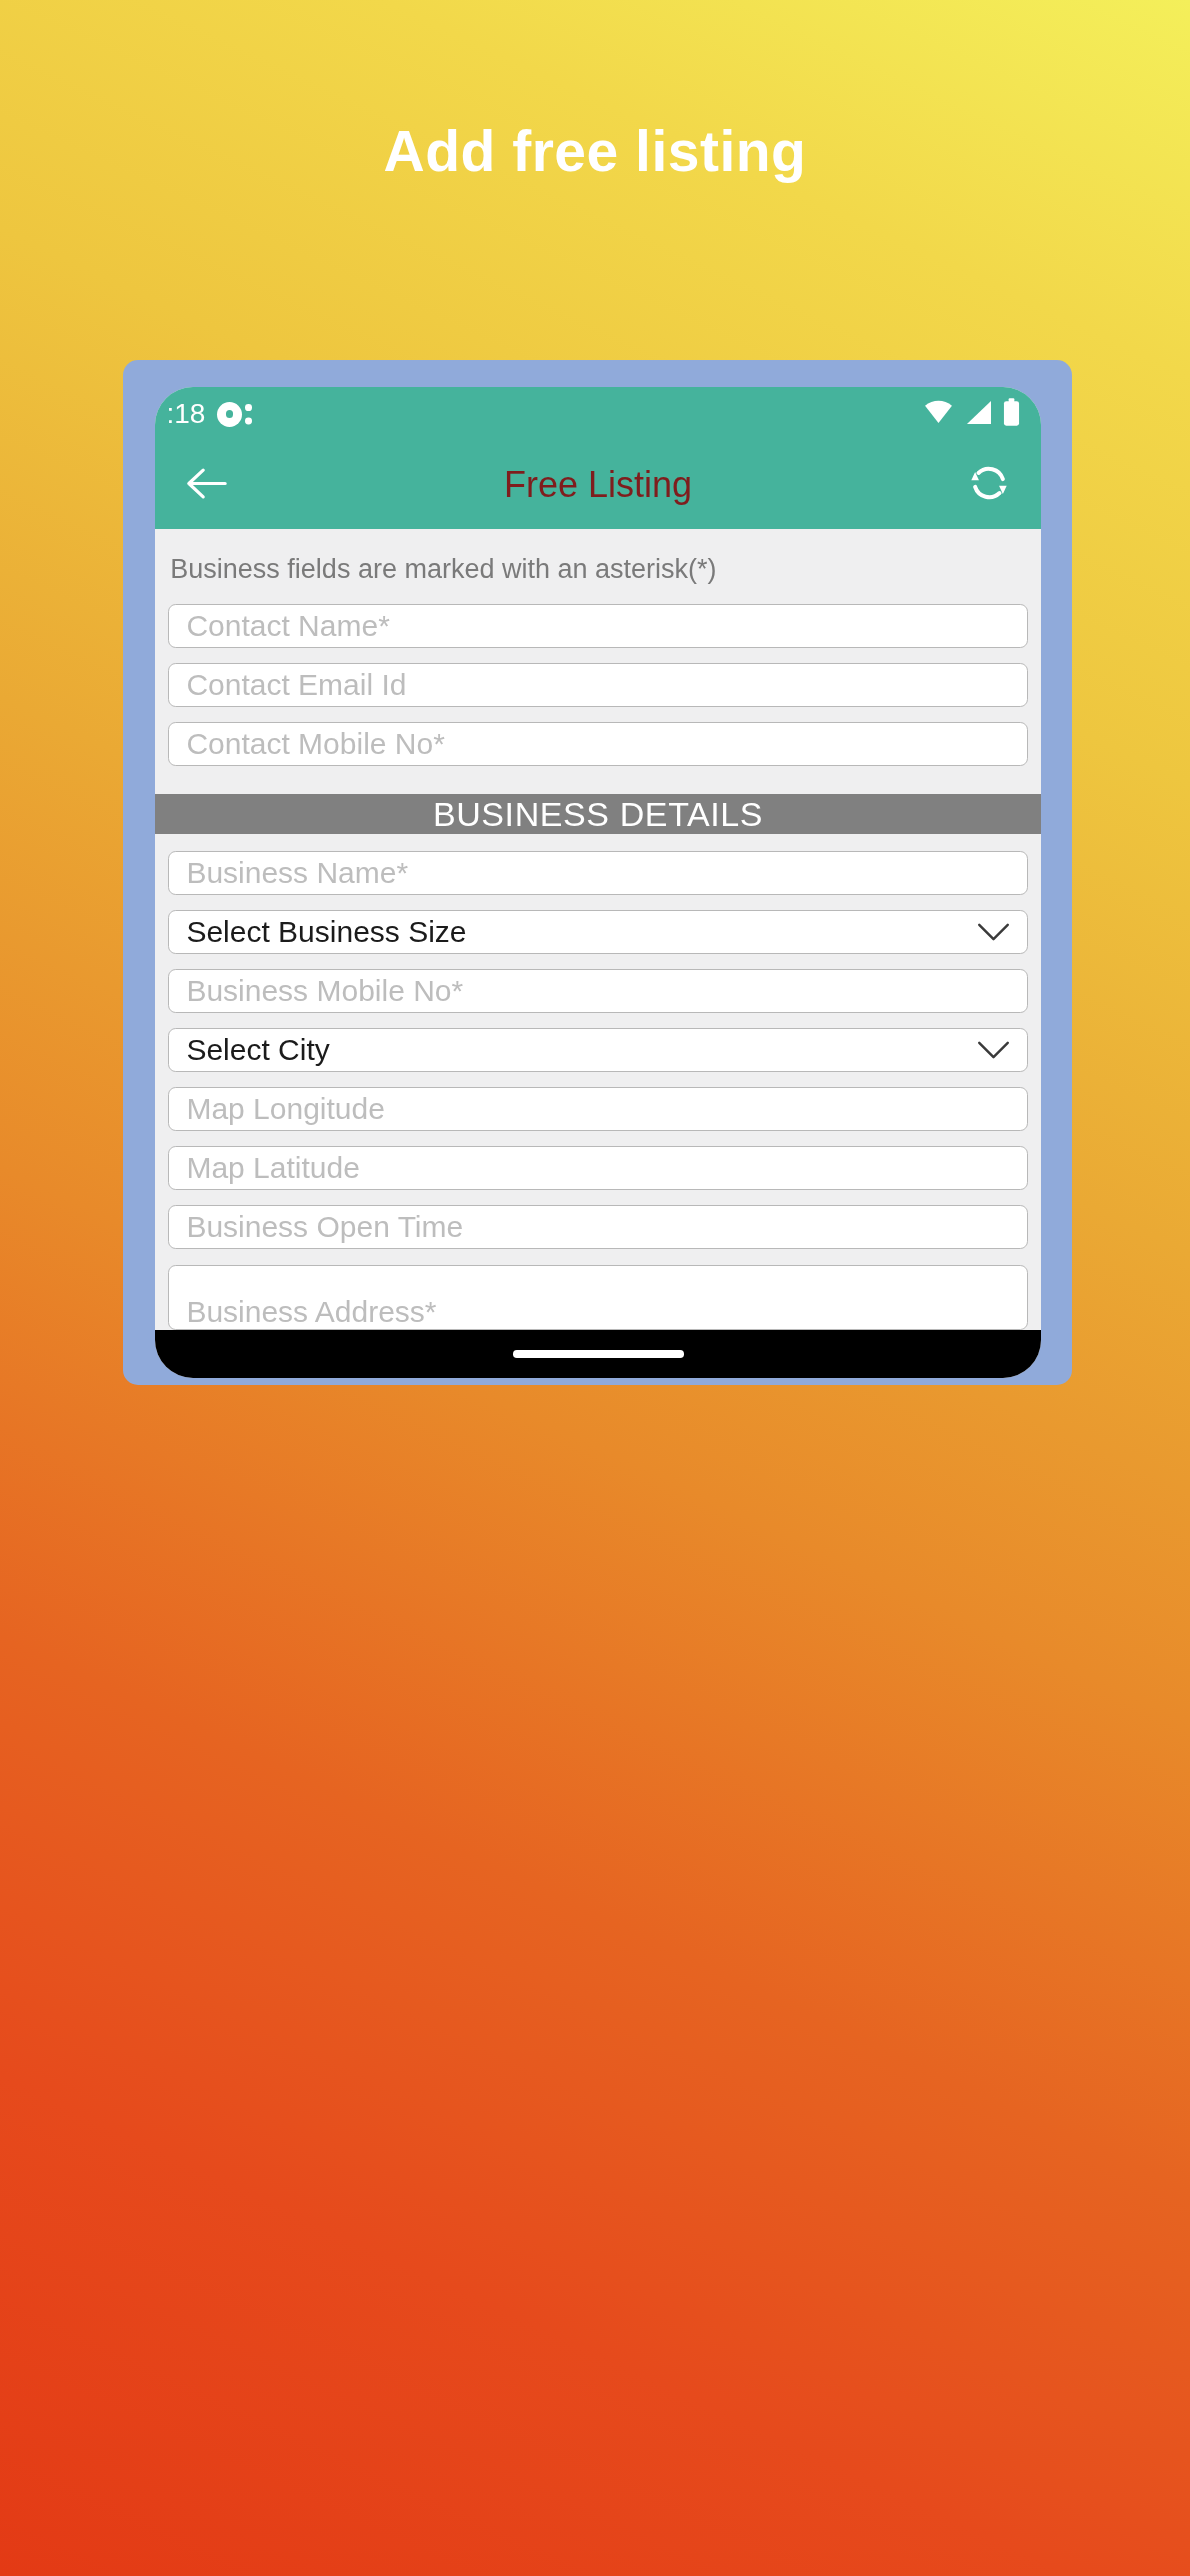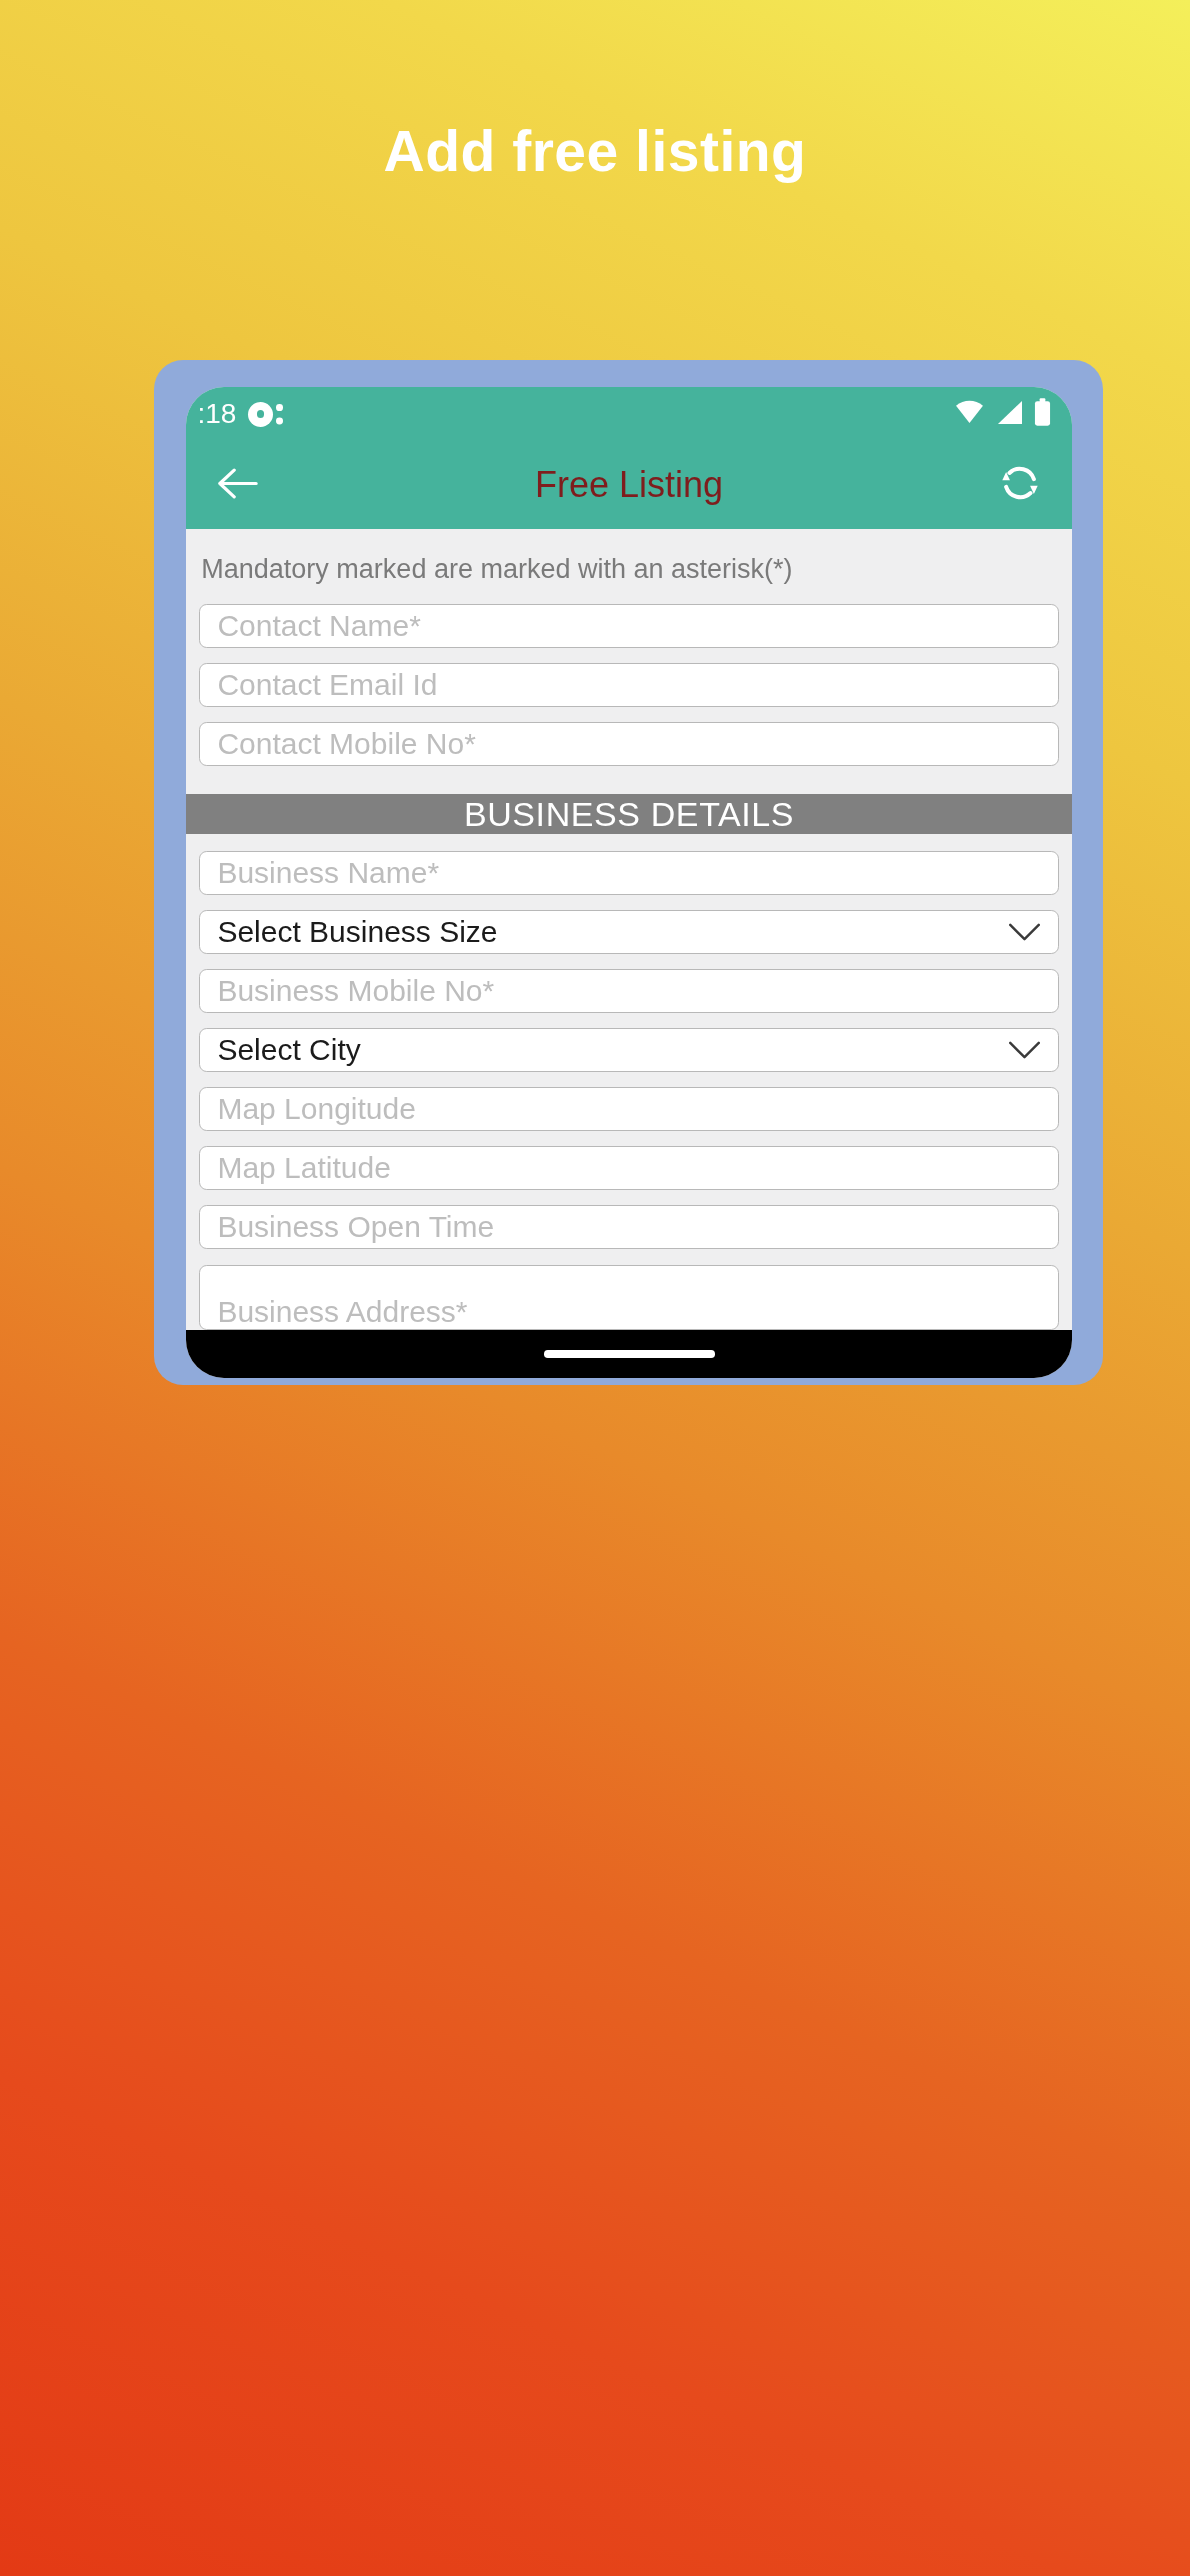--- a/index.html
+++ b/index.html
@@ -48,23 +48,22 @@
   }
 
   
   #phone-frame {
     position: absolute;
     left: 123px;
     top: 360px;
     width: 949px;
     height: 1025px;
     background: #90aada;
-    border-radius: 29px;
-    box-sizing: border-box;
-    margin-left: 31px;
+    border-radius: 15px;
+    box-sizing: border-box;
   }
 
   #phone-screen {
     position: absolute;
     left: 32px;
     top: 27px;
     width: 886px;
     height: 991px;
     border-radius: 38px;
     overflow: hidden;
@@ -287,21 +286,21 @@
               <path d="M37.5 19 A15.5 15.5 0 0 0 12 12.5" stroke="#ffffff" stroke-width="4.2" fill="none" stroke-linecap="round"></path>
               <path d="M12.5 20 L8.5 11.5 L4.5 20 Z" fill="#ffffff"></path>
               <path d="M33.5 26 L37.5 34.5 L41.5 26 Z" fill="#ffffff"></path>
             </svg>
           </span>
         </div>
       </div>
 
       <div id="form-body">
 
-        <div id="mandatory-note">Mandatory marked are marked with an asterisk(*)</div>
+        <div id="mandatory-note">Business fields are marked with an asterisk(*)</div>
 
         <div class="field">
           <span class="field-text">Contact Name*</span>
         </div>
         <div class="field">
           <span class="field-text">Contact Email Id</span>
         </div>
         <div class="field">
           <span class="field-text">Contact Mobile No*</span>
         </div>

